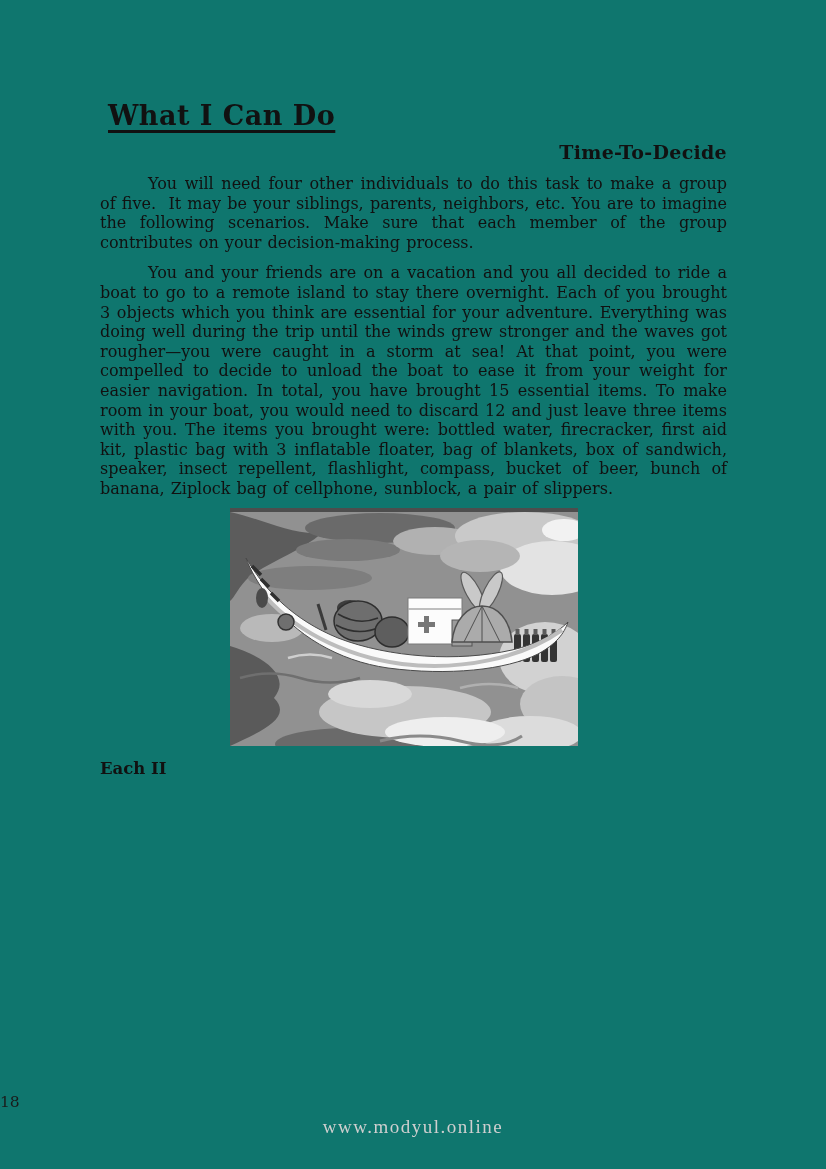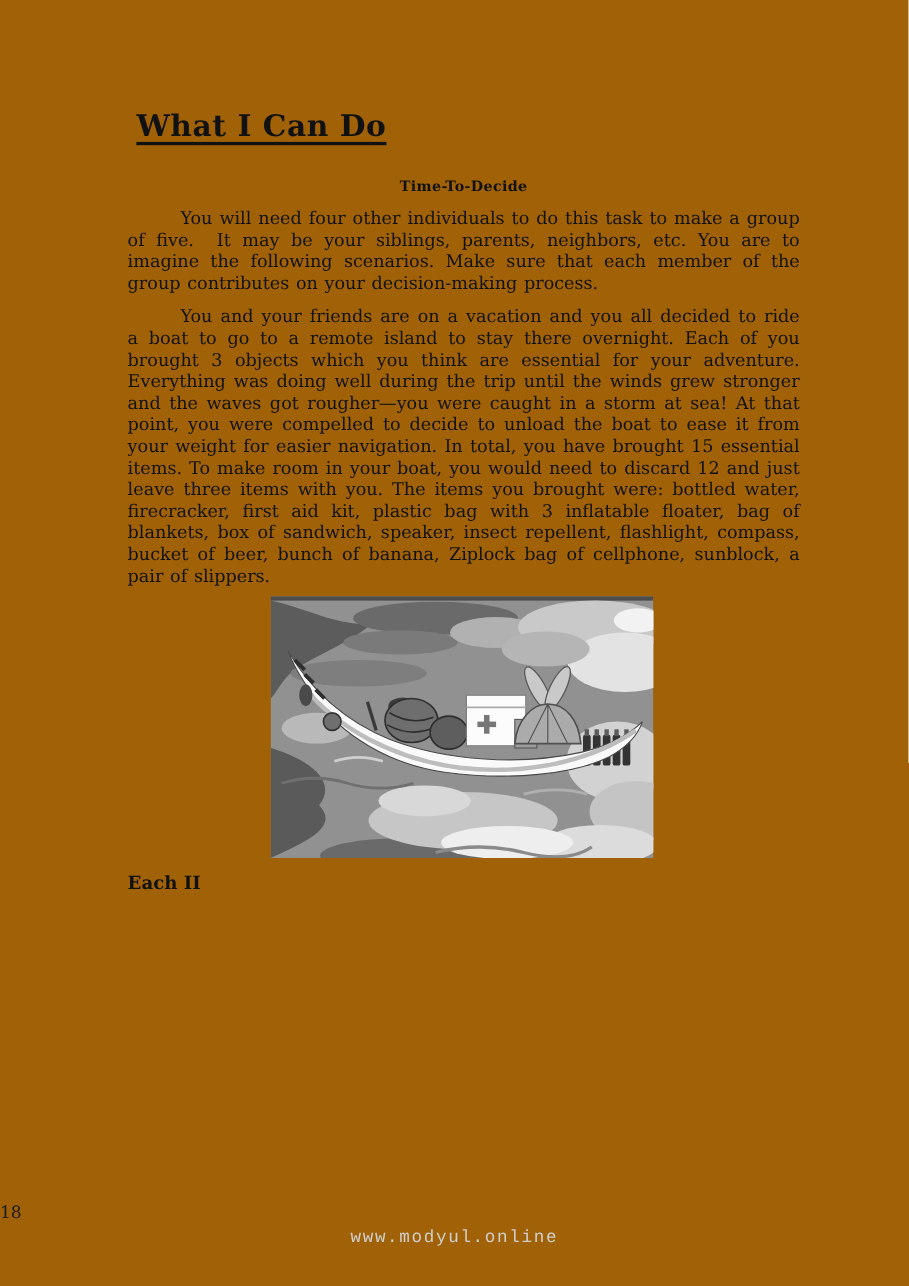--- a/index.html
+++ b/index.html
@@ -2,43 +2,42 @@
 <html><head>
 <meta charset="utf-8">
 <style>
   * { box-sizing: border-box; }
   html, body { margin: 0; padding: 0; background: #ffffff; }
   .page {
     position: relative;
     width: 826px;
     height: 1169px;
     margin: 0 auto;
-    background: #a16207;
+    background: #0f766e;
     font-family: "DejaVu Serif", serif;
     color: #111111;
     overflow: hidden;
-    padding-left: 16px;
   }
   .content {
     padding: 100px 99px 0 100px;
   }
   .doc-title {
     margin: 0 0 0 8px;
     font-size: 27px;
     font-weight: bold;
     letter-spacing: 0.5px;
     text-decoration: underline;
     text-decoration-thickness: 2.5px;
     text-underline-offset: 5px;
   }
   .doc-subtitle {
-    margin: 32px 0 0 0;
-    font-size: 13px;
+    margin: 10px 0 0 0;
+    font-size: 19px;
     font-weight: bold;
-    text-align: center;
+    text-align: right;
     letter-spacing: 0.3px;
   }
   p.body-par {
     margin: 11px 0 0 0;
     font-size: 16px;
     line-height: 19.6px;
     text-align: justify;
     text-indent: 48px;
     word-spacing: 1px;
   }
@@ -60,22 +59,22 @@
     left: 0; right: 0;
     text-align: left;
     font-size: 15.5px;
     color: #1a1a1a;
   }
   .watermark {
     position: absolute;
     top: 1116px;
     left: 0; right: 0;
     text-align: center;
-    font-family: Liberation Mono, monospace;
-    font-size: 16px;
+    font-family: Liberation Serif, serif;
+    font-size: 19px;
     letter-spacing: 1.5px;
     color: #cfcfcf;
   }
 </style>
 </head>
 <body>
 
 <div class="page">
   <div class="content">
 

